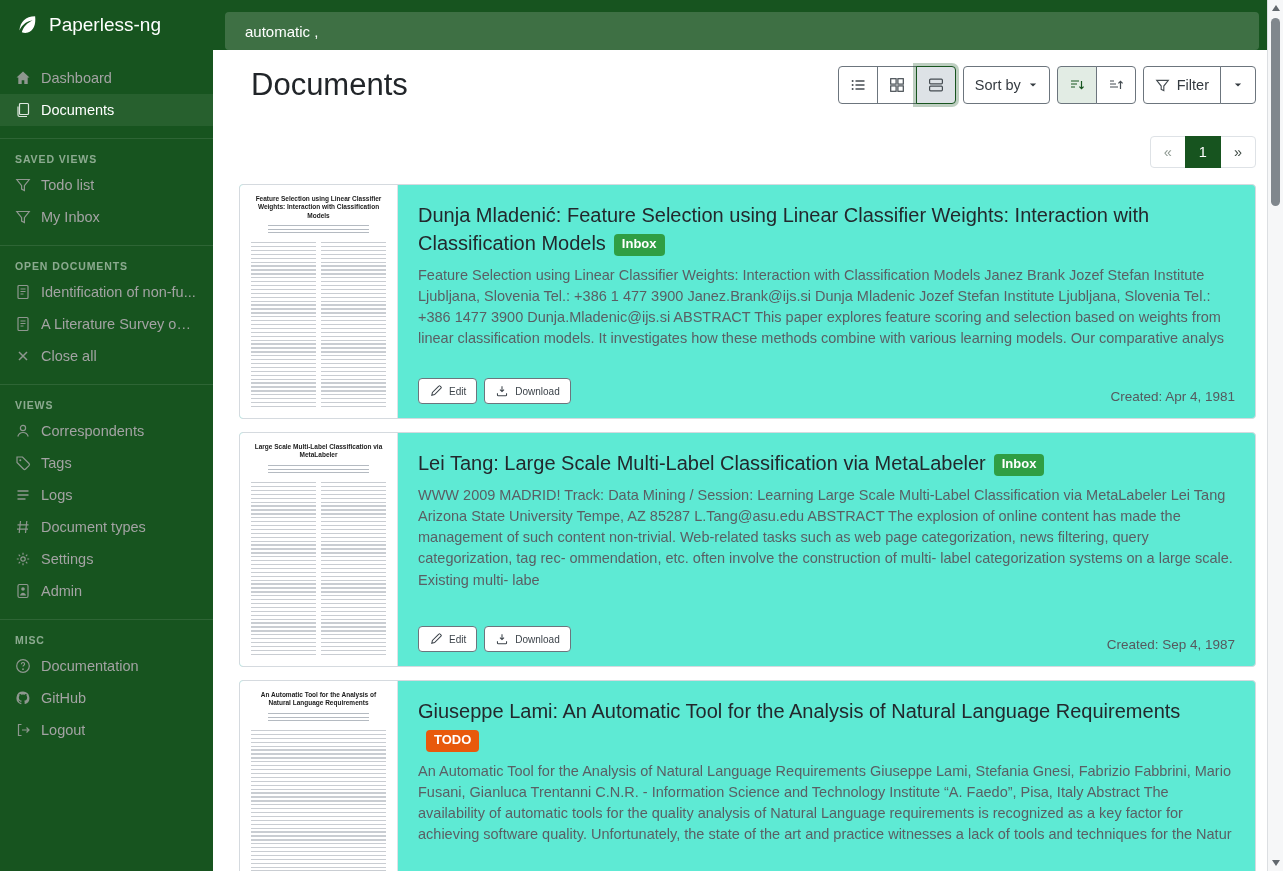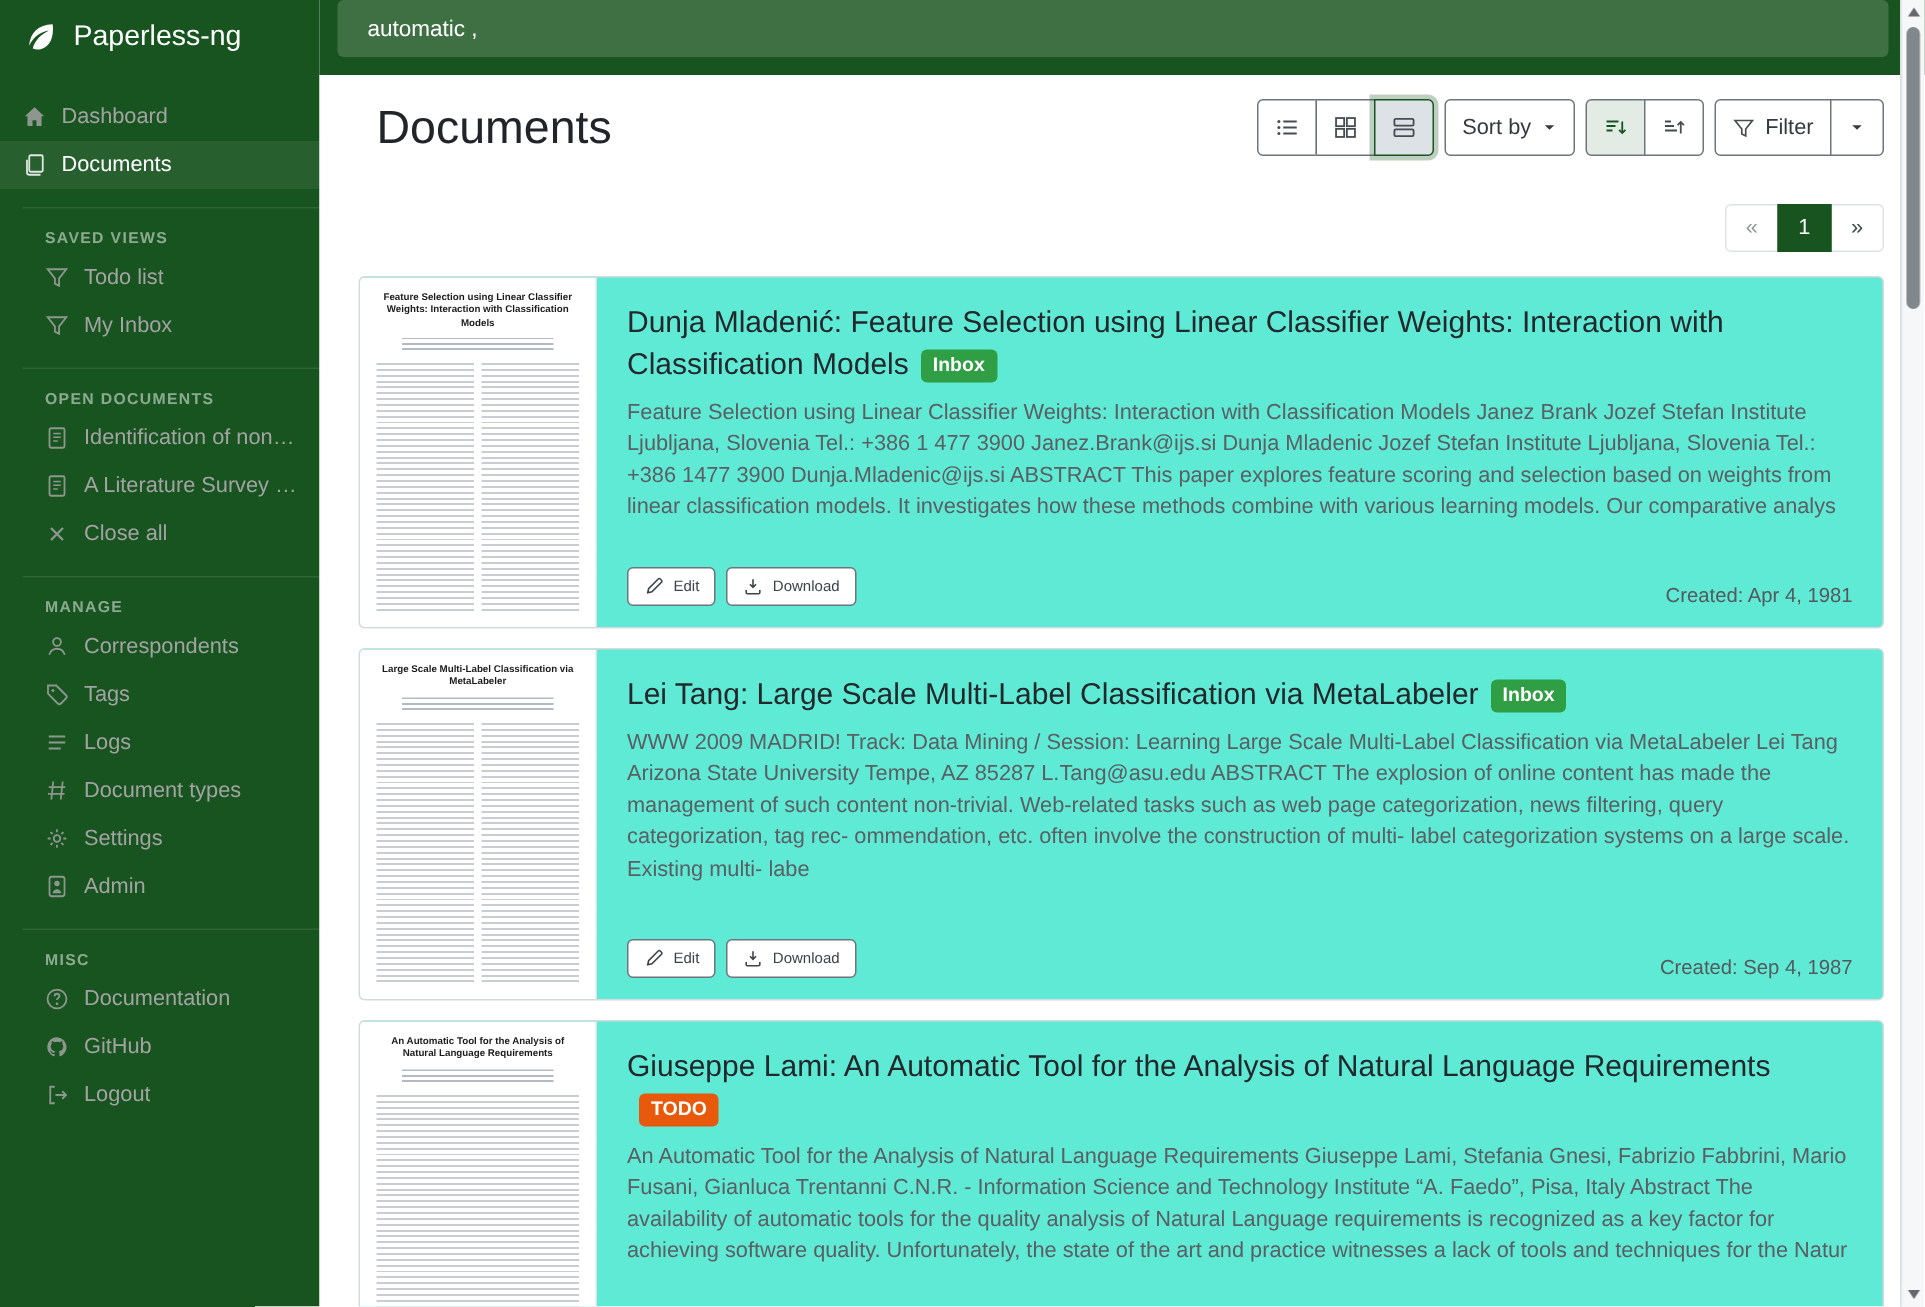--- a/index.html
+++ b/index.html
@@ -13,25 +13,25 @@
 
   
   .sidebar { grid-row:1/3; grid-column:1; background:#17541f; overflow:hidden; display:flex; flex-direction:column; }
   .brand { height:50px; flex:none; display:flex; align-items:center; gap:9px; padding:15px 14px; color:#fff; font-size:19px; cursor:pointer; }
   .brand svg { width:26px; height:26px; flex:none; }
   .side-nav { padding-top:12px; }
   .nav-item { display:flex; align-items:center; gap:10px; padding:8px 15px; color:#a3a3a3; font-size:14.5px; cursor:pointer; text-decoration:none; }
   .nav-item .i { width:16px; height:16px; flex:none; opacity:.85; }
   .nav-item .lbl { white-space:nowrap; overflow:hidden; text-overflow:ellipsis; }
   .nav-item.active { color:#fff; background:rgba(255,255,255,.07); }
-  .side-section { margin-top:12px; border-top:1px solid rgba(255,255,255,.1); padding-top:6px;margin-left:15px; }
+  .side-section { margin-top:12px; border-top:1px solid rgba(255,255,255,.1); padding-top:6px; }
   .side-title { padding:8px 15px 4px; font-size:10.5px; font-weight:700; letter-spacing:.9px; color:rgba(255,255,255,.5); }
 
   
-  .topbar { grid-row:1; grid-column:2; background:#17541f; display:flex; align-items:flex-start; padding:0 24px 0 12px; }
+  .topbar { grid-row:1; grid-column:2; background:#17541f; display:flex; align-items:flex-end; padding:0 24px 0 12px; }
   .search-input { flex:1; height:38px; border:none; border-radius:4px; background:rgba(255,255,255,.17); color:#fff; padding:0 20px; font-size:15px; outline:none; font-family:inherit; }
 
   
   .main { grid-row:2; grid-column:2; overflow:hidden; padding:0 27px 0 26px; position:relative; background:#fff; }
   .page-head { display:flex; justify-content:space-between; align-items:center; margin-top:16px; }
   .page-head h2 { margin:0; padding-left:12px; font-size:31px; font-weight:400; color:#212529; }
 
   .toolbar { display:flex; align-items:center; gap:7px; }
   .btn-group { display:inline-flex; }
   .btn { height:38px; min-width:36px; display:inline-flex; align-items:center; justify-content:center; gap:7px;
@@ -145,21 +145,21 @@
         </a>
         <a class="nav-item">
           <svg class="i" viewBox="0 0 16 16">
               <path d="M4 4l8 8M12 4l-8 8" stroke="currentColor" stroke-width="1.5" fill="none"></path>
             </svg>
           <span class="lbl">Close all</span>
         </a>
       </div>
 
       <div class="side-section">
-        <div class="side-title">MANAGE</div>
+        <div class="side-title">VIEWS</div>
         <a class="nav-item">
           <svg class="i" viewBox="0 0 16 16">
               <circle cx="8" cy="5" r="2.6" fill="none" stroke="currentColor" stroke-width="1.2"></circle>
               <path d="M2.8 13.5c.8-2.6 2.8-4 5.2-4s4.4 1.4 5.2 4" fill="none" stroke="currentColor" stroke-width="1.2"></path>
             </svg>
           <span class="lbl">Correspondents</span>
         </a>
         <a class="nav-item">
           <svg class="i" viewBox="0 0 16 16">
               <path d="M2 2h5.5L14 8.5a1.5 1.5 0 0 1 0 2.1L10.6 14a1.5 1.5 0 0 1-2.1 0L2 7.5z" fill="none" stroke="currentColor" stroke-width="1.2"></path>

